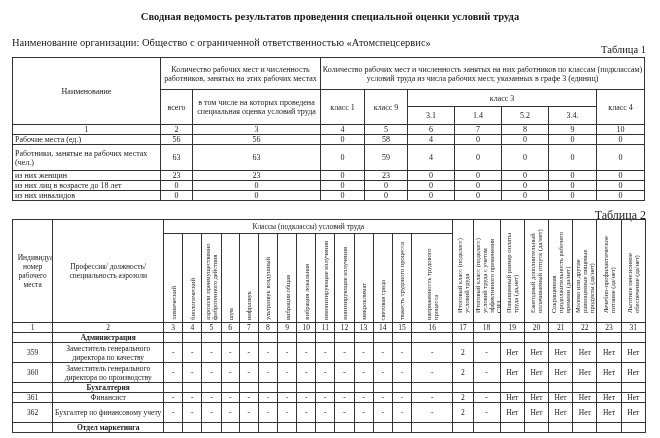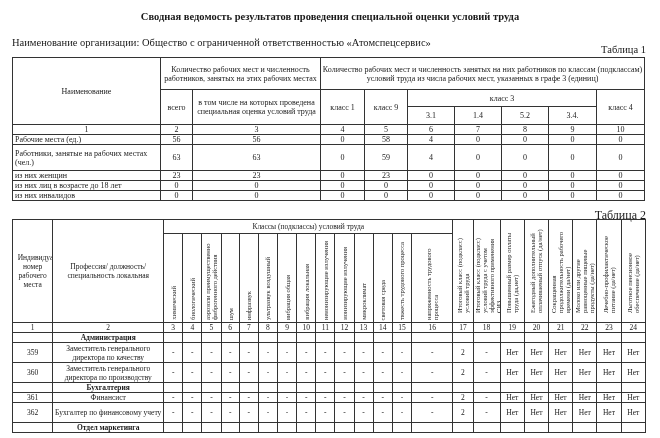--- a/index.html
+++ b/index.html
@@ -166,21 +166,21 @@
       <col style="width: 24px;">
       <col style="width: 24px;">
       <col style="width: 24px;">
       <col style="width: 24px;">
       <col style="width: 24px;">
       <col style="width: 24px;">
     </colgroup>
   <tbody>
       <tr style="height:14px" id="t2h1">
     <td rowspan="2"><span style="display:inline-block;width:30px;font-size:7.5px">Индивидуальный номер рабочего места</span></td>
-    <td rowspan="2">Профессия/ должность/ специальность локальная</td>
+    <td rowspan="2">Профессия/ должность/ специальность аэрозоли</td>
     <td colspan="14">Классы (подклассы) условий труда</td>
   <td rowspan="2"><span class="rot">Итоговый класс (подкласс) условий труда</span></td>
         <td rowspan="2"><span class="rot">Итоговый класс (подкласс) условий труда с учетом эффективного применения СИЗ</span></td>
         <td rowspan="2"><span class="rot">Повышенный размер оплаты труда (да,нет)</span></td>
         <td rowspan="2"><span class="rot">Ежегодный дополнительный оплачиваемый отпуск (да/нет)</span></td>
         <td rowspan="2"><span class="rot">Сокращенная продолжительность рабочего времени (да/нет)</span></td>
         <td rowspan="2"><span class="rot">Молоко или другие равноценные пищевые продукты (да/нет)</span></td>
         <td rowspan="2"><span class="rot">Лечебно-профилактическое питание (да/нет)</span></td>
         <td rowspan="2"><span class="rot">Льготное пенсионное обеспечение (да/нет)</span></td>
       </tr>
@@ -219,21 +219,21 @@
         <td>14</td>
         <td>15</td>
         <td>16</td>
         <td>17</td>
         <td>18</td>
         <td>19</td>
         <td>20</td>
         <td>21</td>
         <td>22</td>
         <td>23</td>
-        <td>24</td>
+        <td>31</td>
       </tr>
       <tr style="height: 9px;">
         <td></td>
         <td class="sec">Администрация</td>
         <td></td>
         <td></td>
         <td></td>
         <td></td>
         <td></td>
         <td></td>

